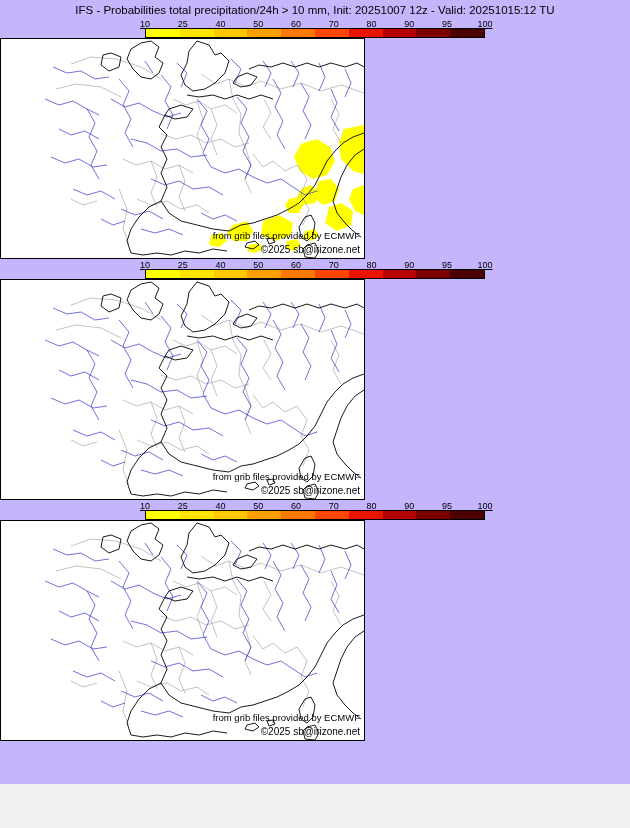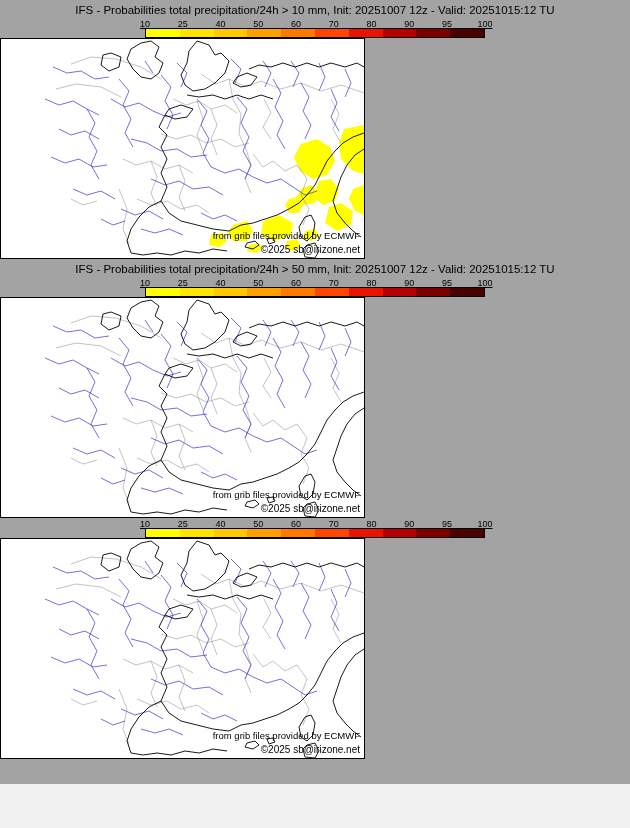--- a/index.html
+++ b/index.html
@@ -8,21 +8,21 @@
     background: #f0f0f0;
     width: 630px;
     height: 828px;
     font-family: "Liberation Sans", sans-serif;
     overflow: hidden;
   }
   .page {
     width: 630px;
     height: 784px;
     position: relative;
-    background: #a3a3a3;
+    background: #c4b5fd;
   }
   .panel {
     position: relative;
     width: 630px;
   }
   .panel-title {
     font-size: 11.5px;
     color: #000;
     text-align: center;
     padding-top: 4px;
@@ -247,21 +247,20 @@
             <path d="M236 38 L246 34 L256 38 L250 46 L240 48 L232 44 Z"></path>
           </g>
         </svg>
         <div class="credit-grib">from grib files provided by ECMWF</div>
         <div class="credit-copy">©2025 sb@irizone.net</div>
       </div>
     </div>
   </div>
 
   <div class="panel">
-    <div class="panel-title">IFS - Probabilities total precipitation/24h &gt; 50 mm, Init: 20251007 12z - Valid: 20251015:12 TU</div>
     <div class="legend-wrap">
       <div class="legend">
         <div class="legend-labels">
           <span class="legend-label" style="left:0%">10</span>
           <span class="legend-label" style="left:11.1%">25</span>
           <span class="legend-label" style="left:22.2%">40</span>
           <span class="legend-label" style="left:33.3%">50</span>
           <span class="legend-label" style="left:44.4%">60</span>
           <span class="legend-label" style="left:55.5%">70</span>
           <span class="legend-label" style="left:66.6%">80</span>

